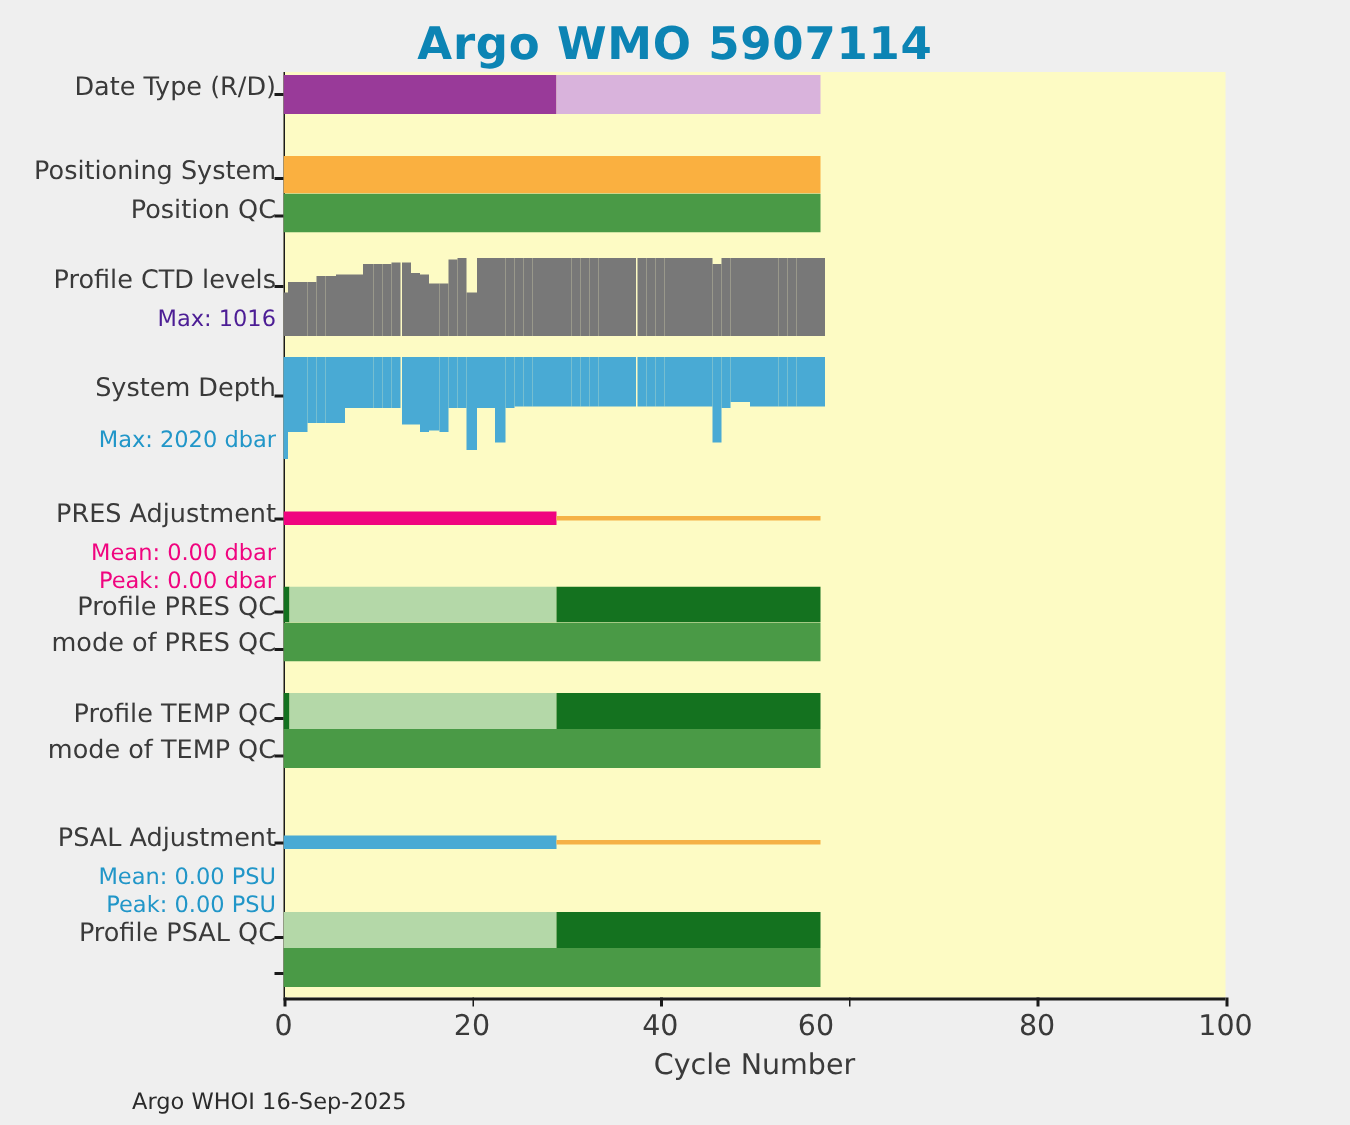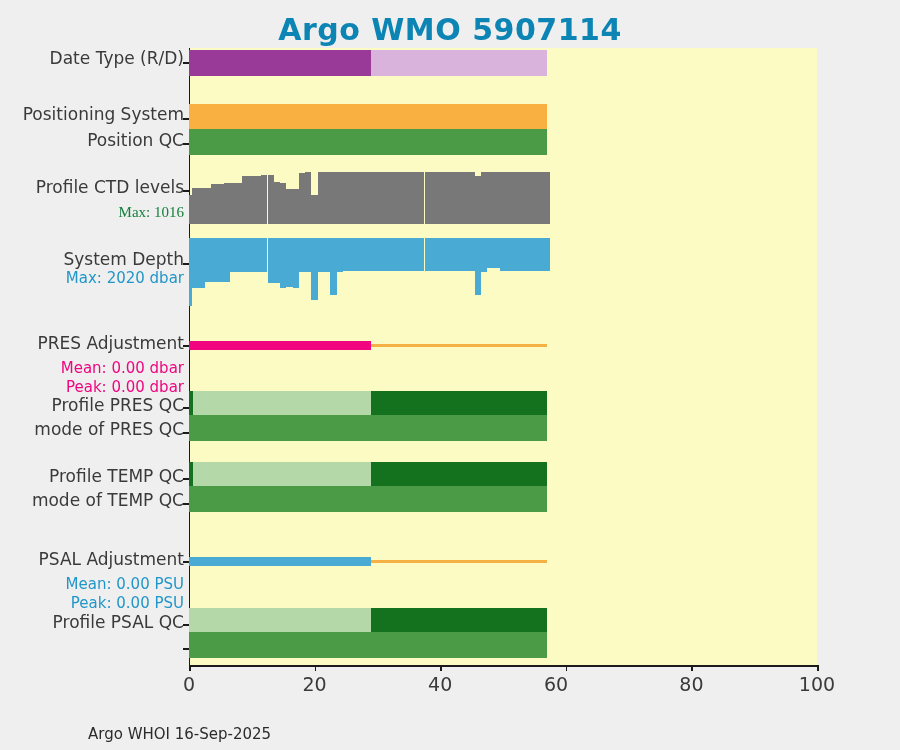--- a/index.html
+++ b/index.html
@@ -57,21 +57,21 @@
     right:716px;           
     text-align:right;
     white-space:nowrap;
     font-size:17px;
     color:#3a3a3a;
     line-height:19px;
   }
   .rowlab.small{font-size:15px;}
   .rowlab.blue{color:#2196c8;}
   .rowlab.pink{color:#f0047f;}
-  .rowlab.dark{color:#15803d;font-family:Liberation Serif, serif;}
+  .rowlab.dark{color:#4c1d95;}
 
   .ytick{position:absolute;left:183px;width:6px;height:1.5px;background:#1a1a1a;}
 
   
   .band{position:absolute;overflow:hidden;}
   .seg{position:absolute;top:0;height:100%;}
   .colbar{position:absolute;bottom:0;}
   .colbar.top{position:absolute;top:0;bottom:auto;}
   .lineseg{position:absolute;}
 </style>
@@ -84,21 +84,21 @@
 
   <div id="plot"></div>
   <div id="axisline-bottom"></div>
 
   <div class="rowlab" style="top:49px">Date Type (R/D)</div>
   <div class="rowlab" style="top:105px">Positioning System</div>
   <div class="rowlab" style="top:131px">Position QC</div>
   <div class="rowlab" style="top:178px">Profile CTD levels</div>
   <div class="rowlab small dark" style="top:203px">Max: 1016</div>
   <div class="rowlab" style="top:250px">System Depth</div>
-  <div class="rowlab small blue" style="top:269px">Max: 2020 dbar</div>
+  <div class="rowlab small blue" style="top:284px">Max: 2020 dbar</div>
   <div class="rowlab" style="top:334px">PRES Adjustment</div>
   <div class="rowlab small pink" style="top:359px">Mean: 0.00 dbar</div>
   <div class="rowlab small pink" style="top:378px">Peak: 0.00 dbar</div>
   <div class="rowlab" style="top:396px">Profile PRES QC</div>
   <div class="rowlab" style="top:420px">mode of PRES QC</div>
   <div class="rowlab" style="top:467px">Profile TEMP QC</div>
   <div class="rowlab" style="top:550px">PSAL Adjustment</div>
   <div class="rowlab" style="top:491px">mode of TEMP QC</div>
   <div class="rowlab small blue" style="top:575px">Mean: 0.00 PSU</div>
   <div class="rowlab small blue" style="top:594px">Peak: 0.00 PSU</div>
@@ -281,21 +281,22 @@
     </div>
 
   <div id="xticks">
       <div class="tick" style="left: 189px;"></div>
       <div class="ticklabel" style="left: 154px;">0</div>
       <div class="tick" style="left: 314.6px;"></div>
       <div class="ticklabel" style="left: 279.6px;">20</div>
       <div class="tick" style="left: 440.2px;"></div>
       <div class="ticklabel" style="left: 405.2px;">40</div>
       <div class="tick" style="left: 565.8px;"></div>
-      <div class="ticklabel" style="left: 521px;">60</div>
+      <div class="ticklabel" style="left: 509px;">60</div>
       <div class="tick" style="left: 691.4px;"></div>
       <div class="ticklabel" style="left: 656.4px;">80</div>
       <div class="tick" style="left: 817px;"></div>
       <div class="ticklabel" style="left: 782px;">100</div>
     </div>
 
+  <div id="xlabel">Cycle Number</div>
   <div id="footer">Argo WHOI 16-Sep-2025</div>
 </div>
 
 </body></html>

